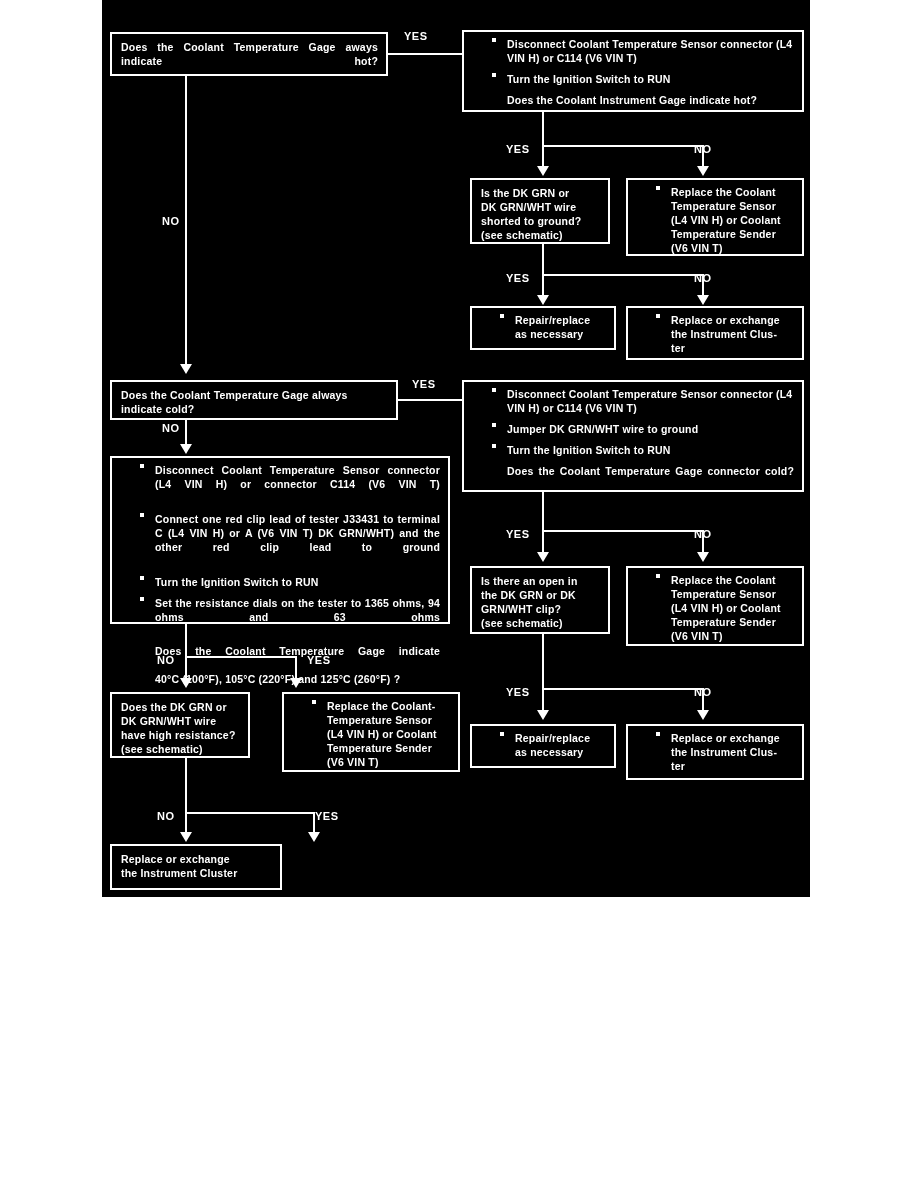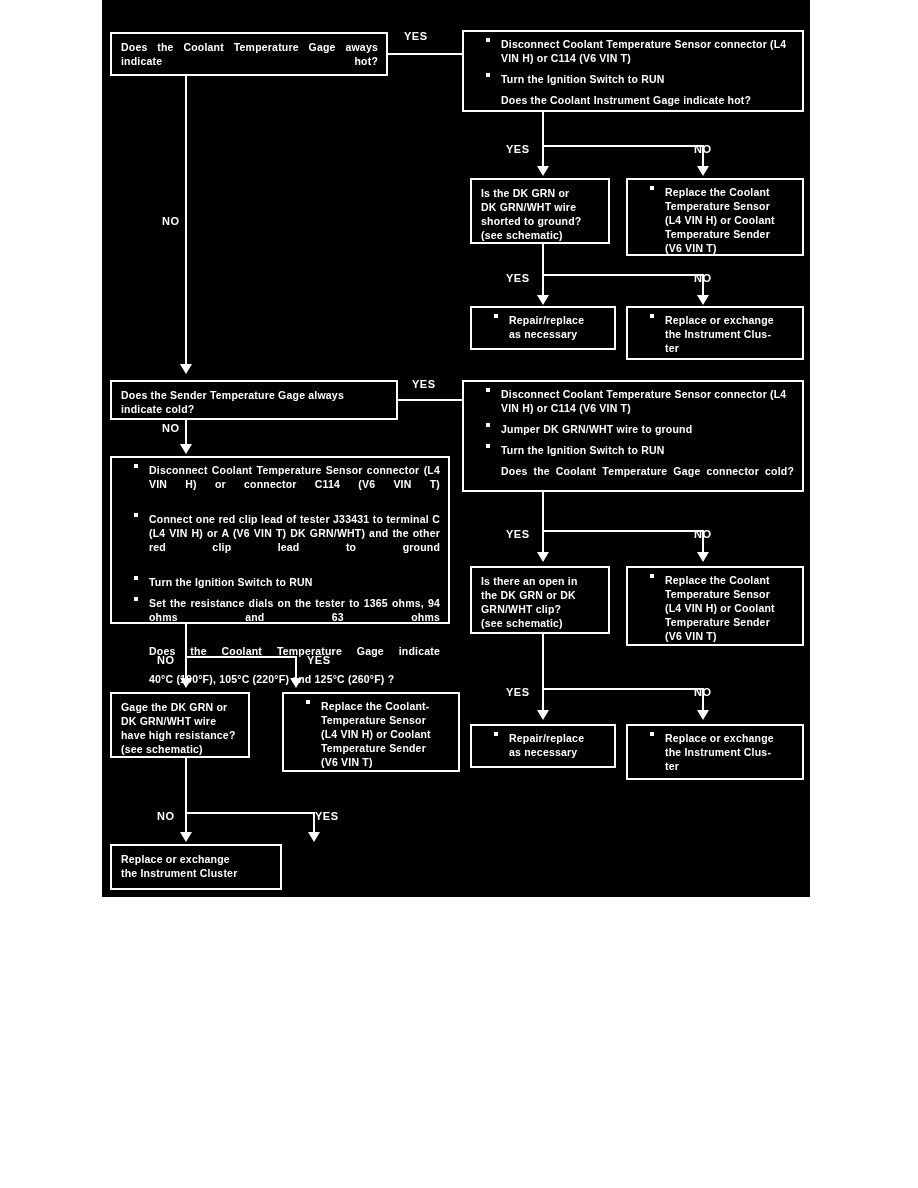--- a/index.html
+++ b/index.html
@@ -26,21 +26,21 @@
   .box {
     position: absolute;
     box-sizing: border-box;
     background: #000000;
     border: 2px solid #ffffff;
     color: #ffffff;
     font-weight: bold;
     font-size: 10.5px;
     line-height: 1.33;
     letter-spacing: 0.2px;
-    padding: 6px 8px 6px 20px;
+    padding: 6px 8px 6px 26px;
   }
   .box.plain {
     padding: 7px 8px 7px 9px;
   }
   .box ul {
     list-style: none;
     margin: 0;
     padding: 0;
   }
   .box li {
@@ -202,21 +202,21 @@
         </span>
       </li>
     </ul>
   </div>
 
   <div class="vline" style="left:83px; top:76px; height:292px;"></div>
   <div class="arrow-down" style="left:78px; top:364px;"></div>
   <div class="label" style="left:60px; top:215px;">NO</div>
 
   <div class="box plain" style="left:8px; top:380px; width:288px; height:40px;">
-    <span class="line">Does the Sender Temperature Gage always indicate cold?</span>
+    <span class="line">Does the Coolant Temperature Gage always indicate cold?</span>
   </div>
 
   <div class="hline" style="left:296px; top:399px; width:68px;"></div>
   <div class="arrow-right" style="left:362px; top:394px;"></div>
   <div class="label" style="left:310px; top:378px;">YES</div>
 
   <div class="box" style="left:360px; top:380px; width:342px; height:112px;">
     <ul>
       <li>
         <span class="bullet"></span>
@@ -335,21 +335,21 @@
   <div class="vline" style="left:83px; top:624px; height:34px;"></div>
   <div class="hline" style="left:83px; top:656px; width:112px;"></div>
   <div class="vline" style="left:83px; top:656px; height:26px;"></div>
   <div class="arrow-down" style="left:78px; top:678px;"></div>
   <div class="vline" style="left:193px; top:656px; height:26px;"></div>
   <div class="arrow-down" style="left:188px; top:678px;"></div>
   <div class="label" style="left:55px; top:654px;">NO</div>
   <div class="label" style="left:205px; top:654px;">YES</div>
 
   <div class="box plain" style="left:8px; top:692px; width:140px; height:66px;">
-    <span class="line">Gage the DK GRN or</span>
+    <span class="line">Does the DK GRN or</span>
     <span class="line">DK  GRN/WHT  wire</span>
     <span class="line">have high resistance?</span>
     <span class="line">(see schematic)</span>
   </div>
 
   <div class="box" style="left:180px; top:692px; width:178px; height:80px;">
     <ul>
       <li>
         <span class="bullet"></span>
         <span class="ltext">

